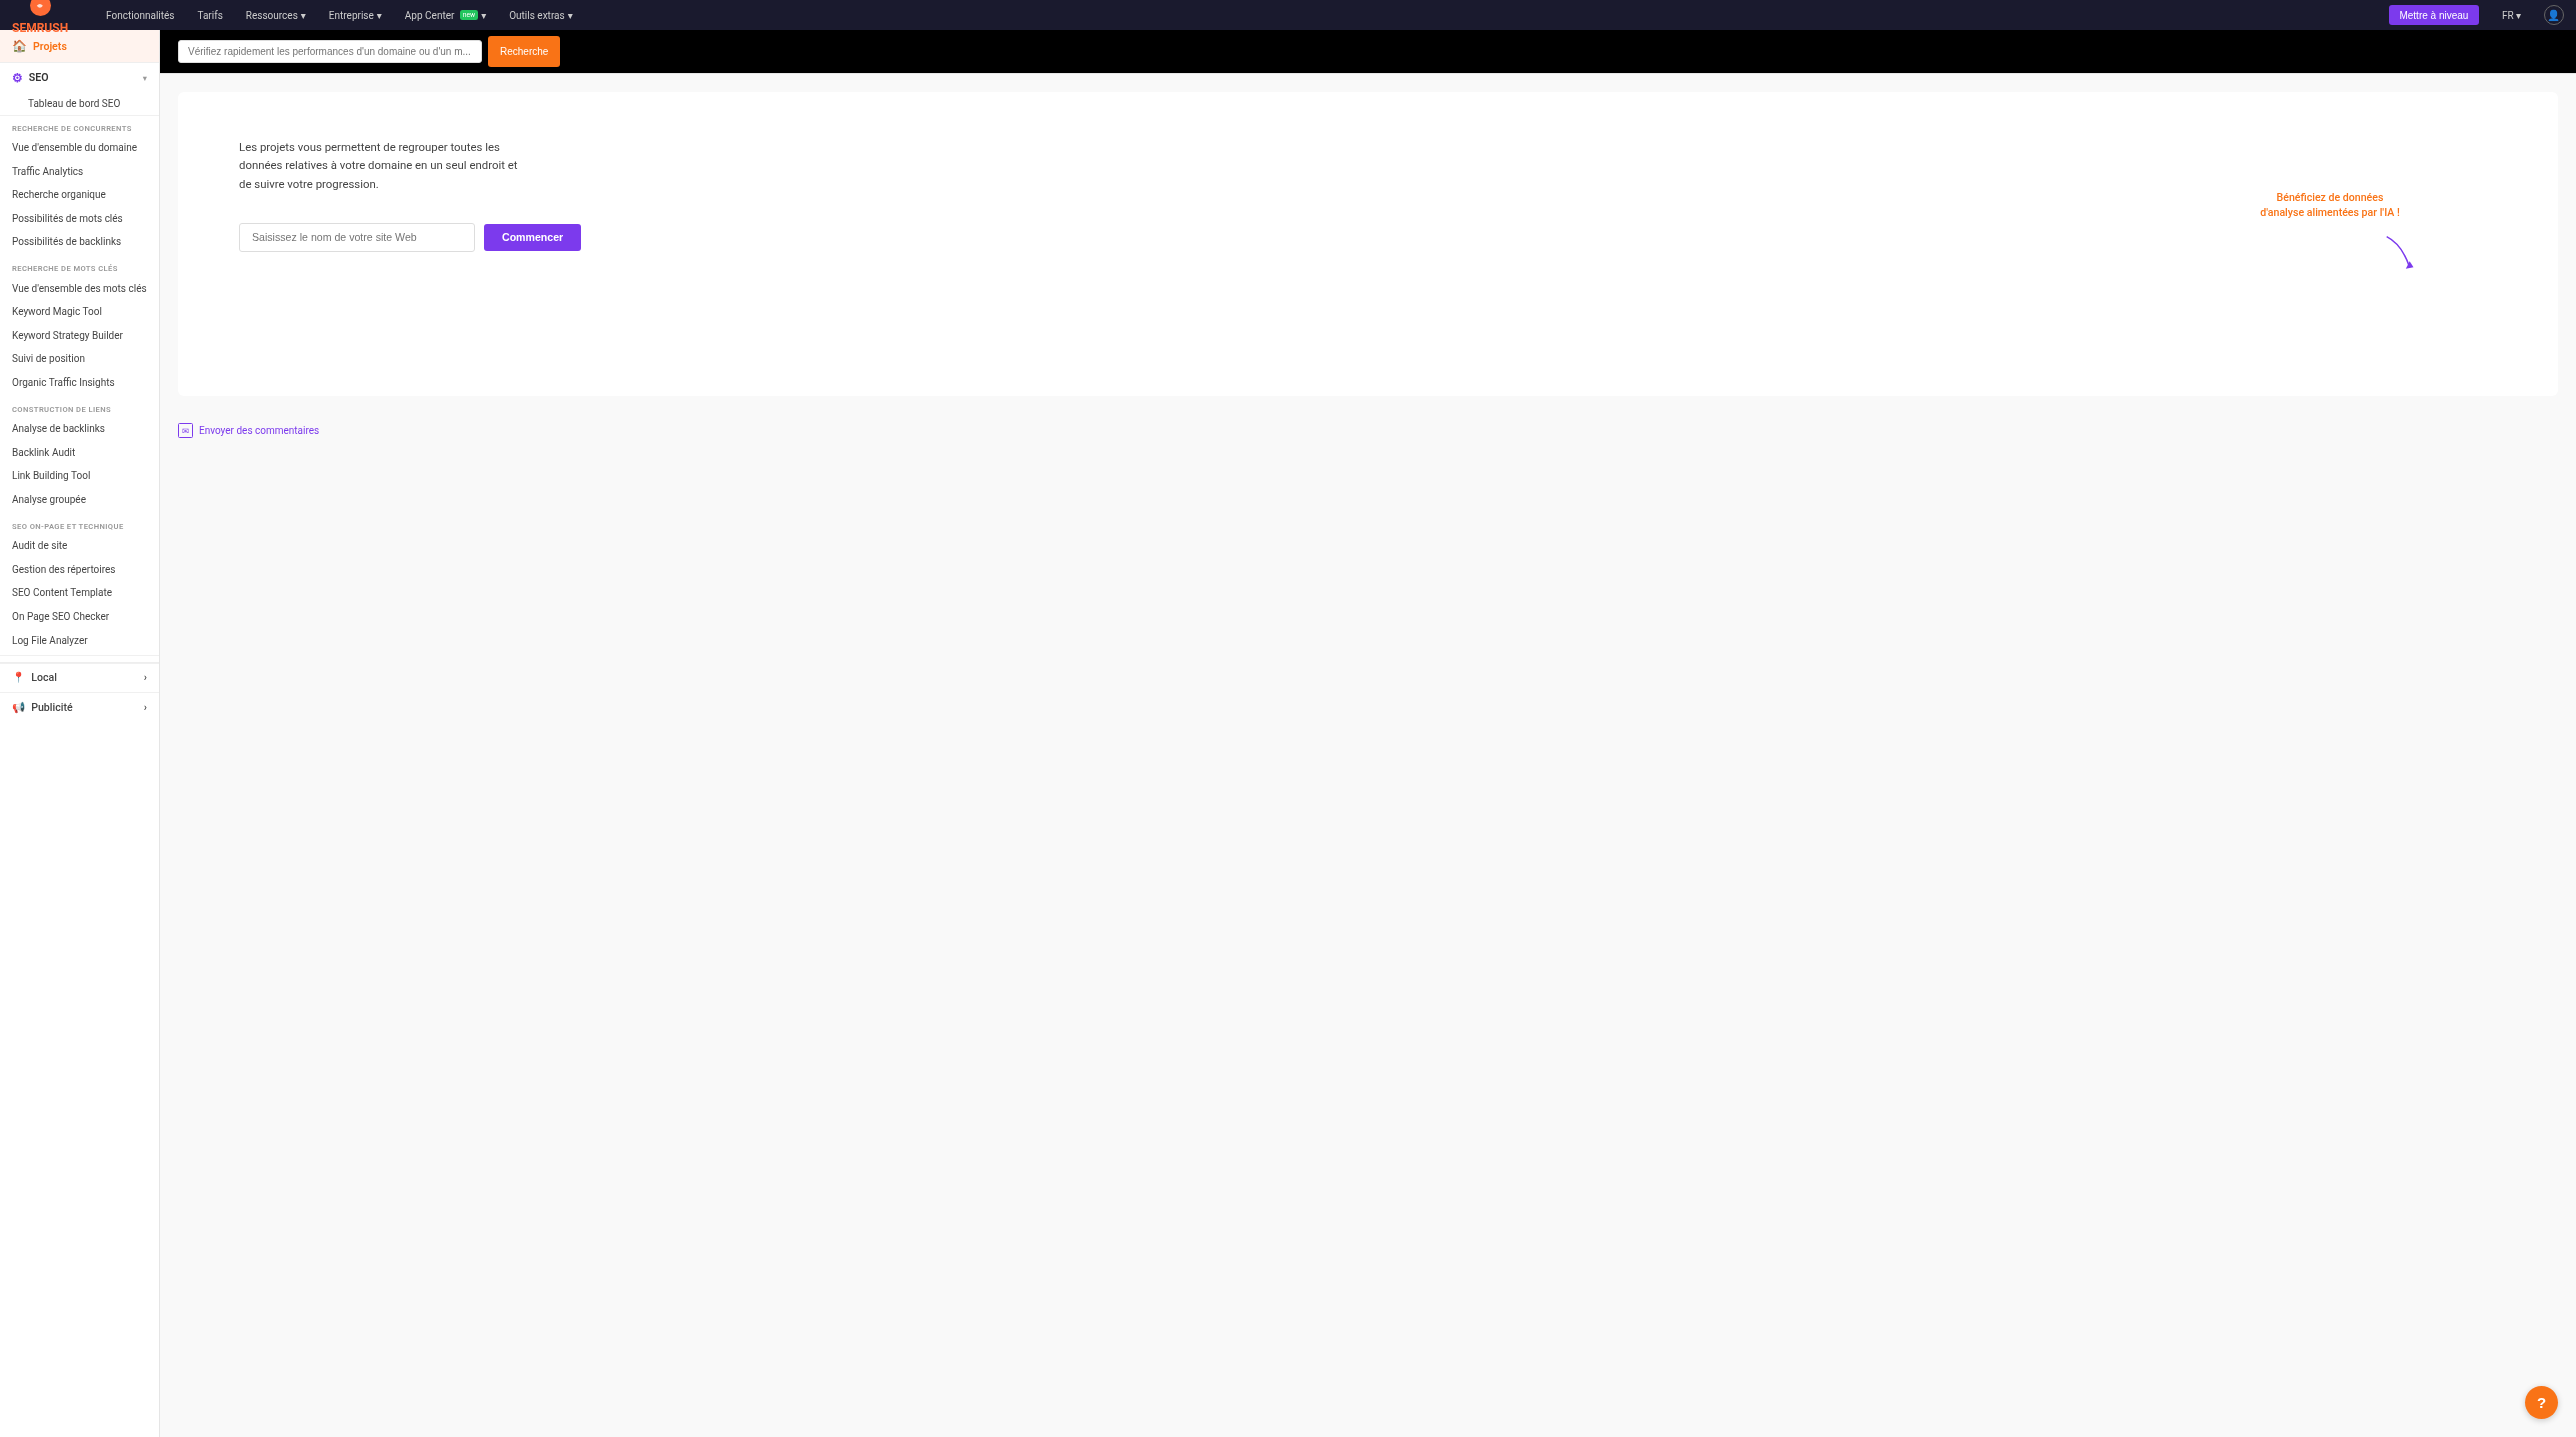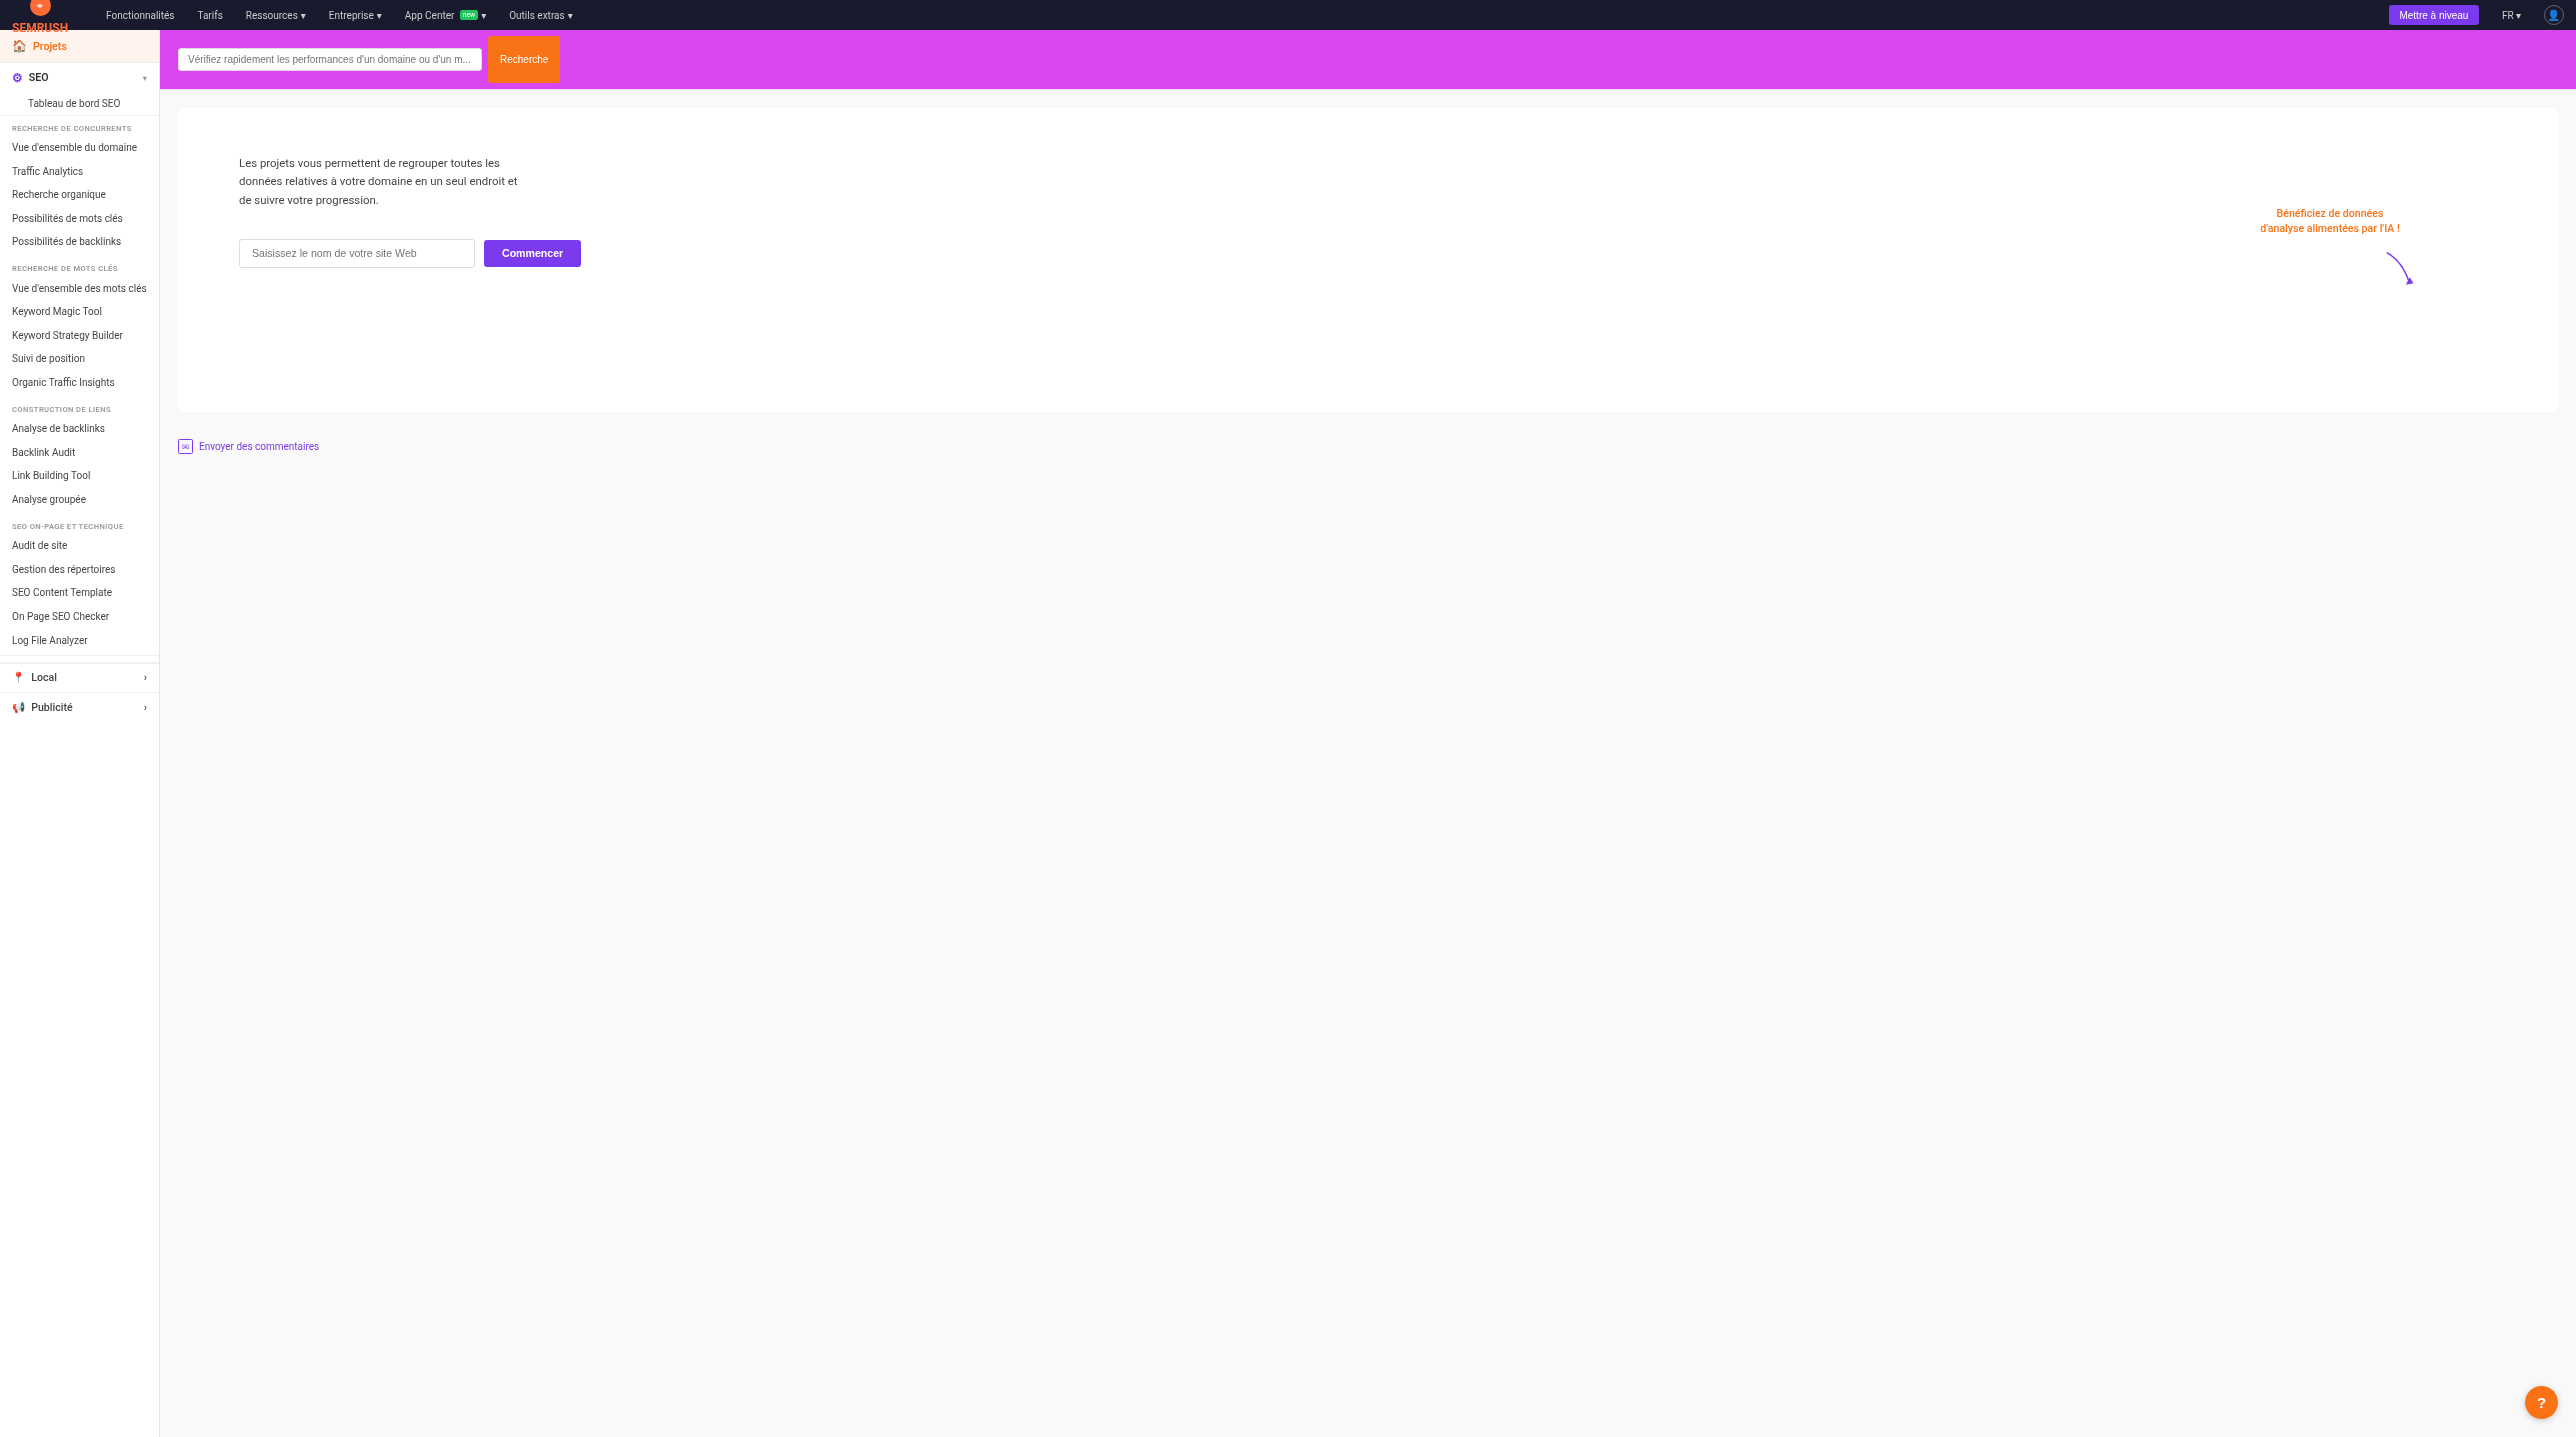--- a/index.html
+++ b/index.html
@@ -200,42 +200,42 @@
 
     
     .main {
       margin-left: 160px;
       flex: 1;
       background: #f9f9f9;
     }
 
     
     .search-bar {
-      background: #d946ef;
+      background: #000000;
       border-bottom: 0.8px solid #e5e5e5;
       padding: 6px 18px;
       display: flex;
       gap: 6px;
       align-items: center;
     }
     .search-input {
       border: 0.8px solid #ddd;
       border-radius: 3px;
       padding: 5.3px 9px;
       font-size: 10px;
       color: #999;
       width: 304px;
       outline: none;
     }
     .btn-search {
       background: #f97316;
       color: white;
       border: none;
       border-radius: 3px;
-      padding: 18px 12px;
+      padding: 10px 12px;
       font-size: 10px;
       cursor: pointer;
     }
 
     
     .hero {
       background: white;
       margin: 18px;
       border-radius: 6px;
       padding: 46px 61px;

